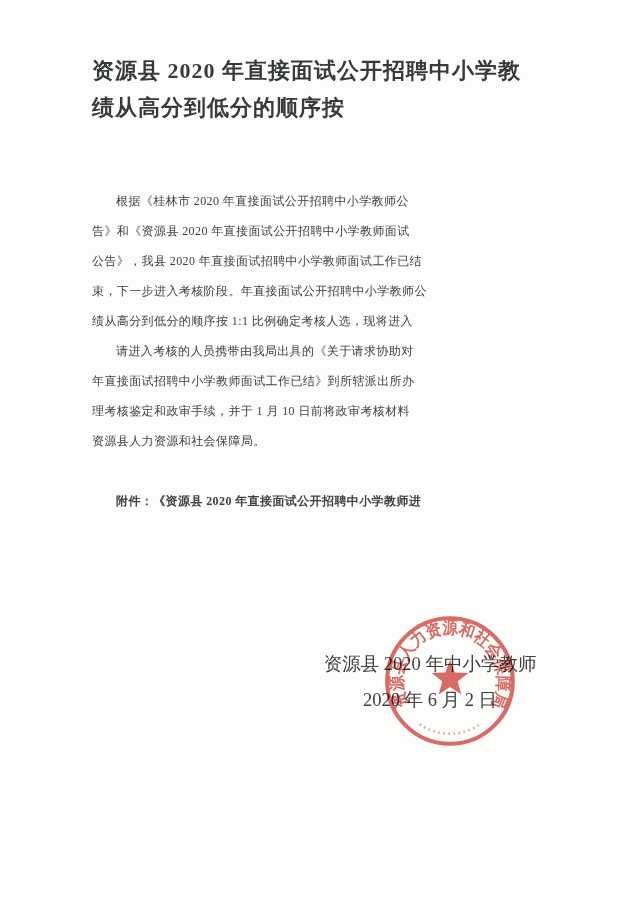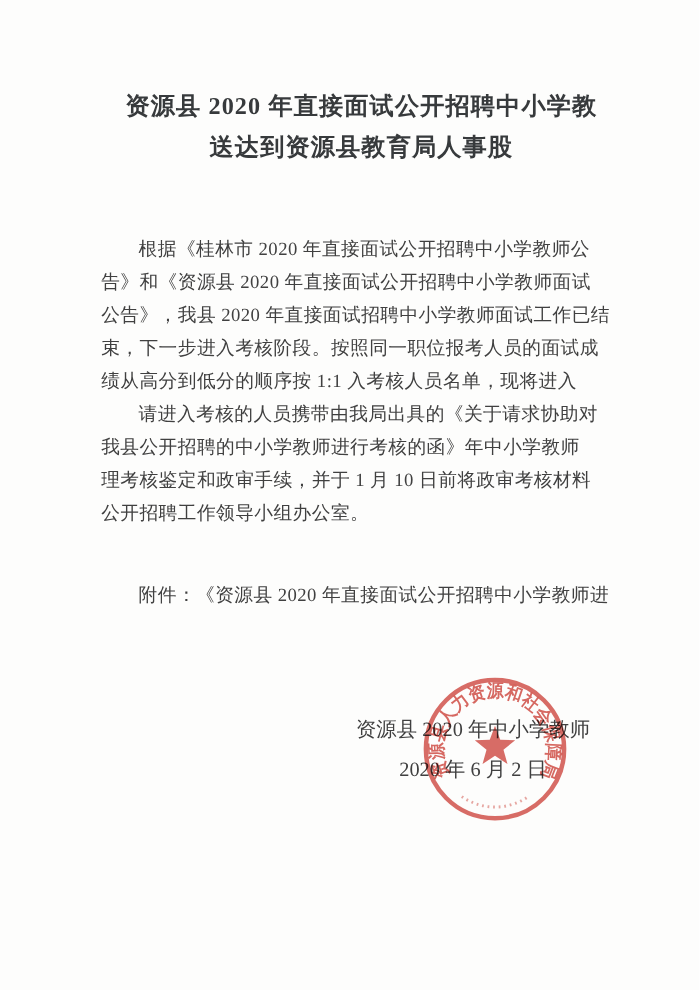--- a/index.html
+++ b/index.html
@@ -14,37 +14,37 @@
     background: #fdfdfc;
     overflow: hidden;
   }
   .doc {
     position: absolute;
     left: 92px; top: 0;
     width: 473px;
     color: #404040;
   }
   .title {
-    margin-top: 78px;
-    text-align: center;
+    margin-top: 52px;
+    text-align: left;
     font-weight: 700;
     font-size: 22px;
     line-height: 37px;
     color: #373a3c;
     letter-spacing: 1px;
   }
   .body-block { margin-top: 60px; }
   .bline {
-    font-size: 17px;
+    font-size: 12px;
     line-height: 30px;
     letter-spacing: 0.4px;
     white-space: nowrap;
   }
   .indent { text-indent: 2em; }
-  .attach-block { margin-top: 44px; }
+  .attach-block { margin-top: 30px; font-weight: bold; }
   .signature {
     position: absolute;
     right: 84px; top: 646px;
     width: 244px;
     text-align: center;
     font-size: 18.5px;
     line-height: 36px;
     color: #404040;
   }
   .sig-line { white-space: nowrap; }
@@ -62,36 +62,36 @@
 </style>
 </head>
 <body>
 
 <div class="page">
 
   <div class="doc">
 
     <div class="title">
       <div>资源县 2020 年直接面试公开招聘中小学教</div>
-      <div>送达到资源县教育局人事股</div>
+      <div>绩从高分到低分的顺序按</div>
     </div>
 
     <div class="body-block">
       <div class="bline indent">根据《桂林市 2020 年直接面试公开招聘中小学教师公</div>
       <div class="bline">告》和《资源县 2020 年直接面试公开招聘中小学教师面试</div>
       <div class="bline">公告》，我县 2020 年直接面试招聘中小学教师面试工作已结</div>
-      <div class="bline">束，下一步进入考核阶段。按照同一职位报考人员的面试成</div>
-      <div class="bline">绩从高分到低分的顺序按 1:1 入考核人员名单，现将进入</div>
+      <div class="bline">束，下一步进入考核阶段。年直接面试公开招聘中小学教师公</div>
+      <div class="bline">绩从高分到低分的顺序按 1:1 比例确定考核人选，现将进入</div>
     </div>
 
     <div>
       <div class="bline indent">请进入考核的人员携带由我局出具的《关于请求协助对</div>
-      <div class="bline">我县公开招聘的中小学教师进行考核的函》年中小学教师</div>
+      <div class="bline">年直接面试招聘中小学教师面试工作已结》到所辖派出所办</div>
       <div class="bline">理考核鉴定和政审手续，并于 1 月 10 日前将政审考核材料</div>
-      <div class="bline">公开招聘工作领导小组办公室。</div>
+      <div class="bline">资源县人力资源和社会保障局。</div>
     </div>
 
     <div class="attach-block">
       <div class="bline indent">附件：《资源县 2020 年直接面试公开招聘中小学教师进</div>
     </div>
 
   </div>
 
   <div class="signature">
     <div class="sig-line">资源县 2020 年中小学教师</div>

